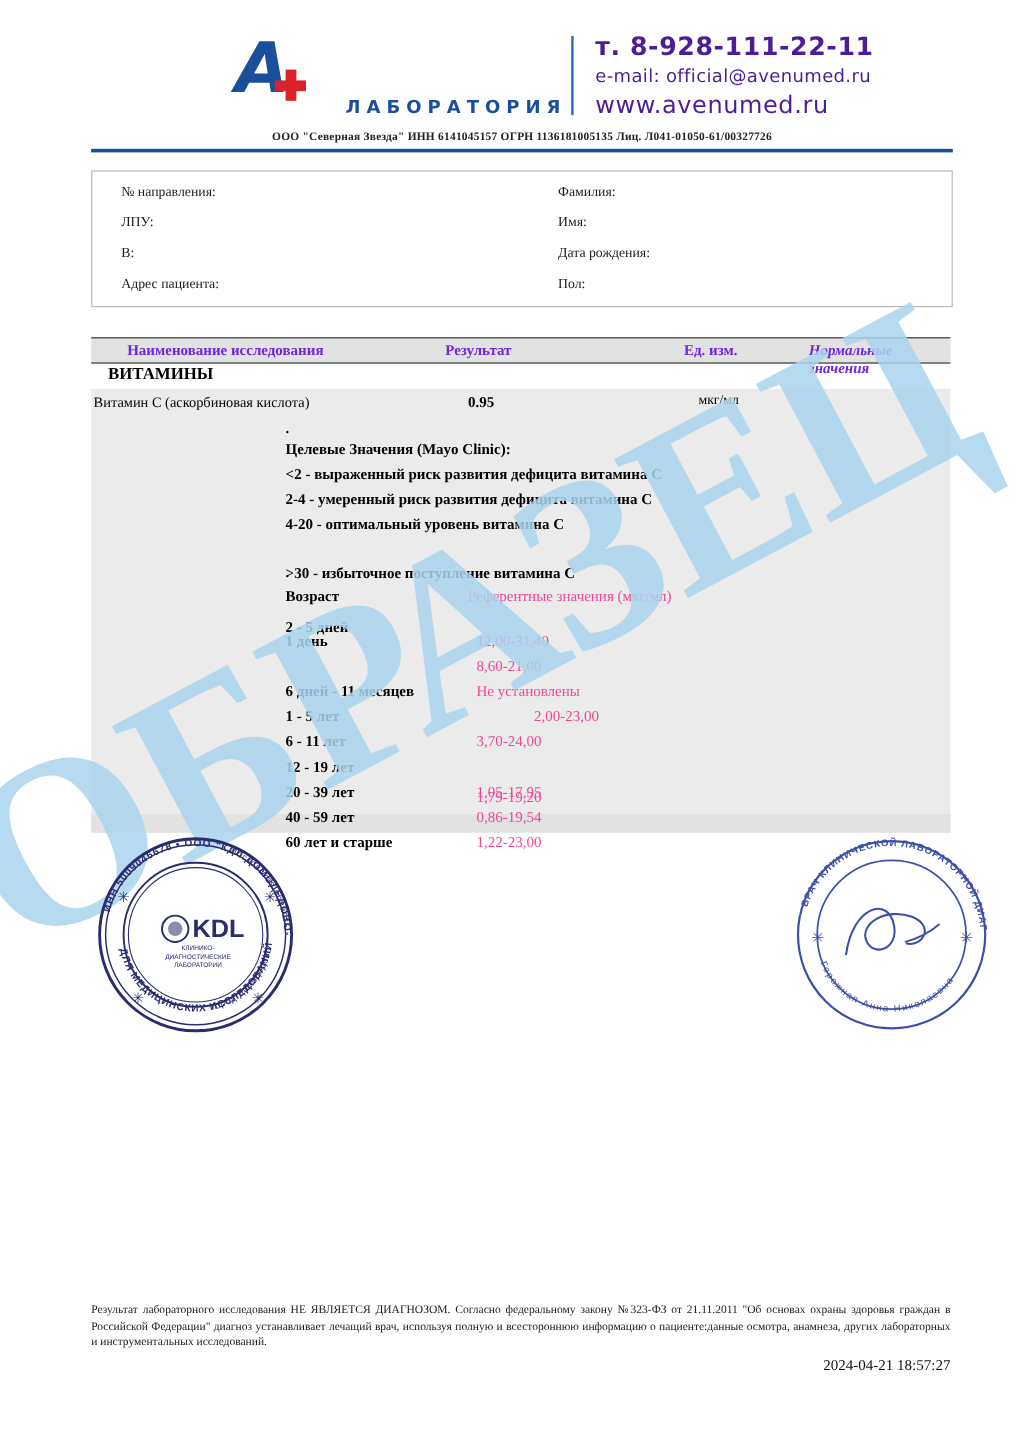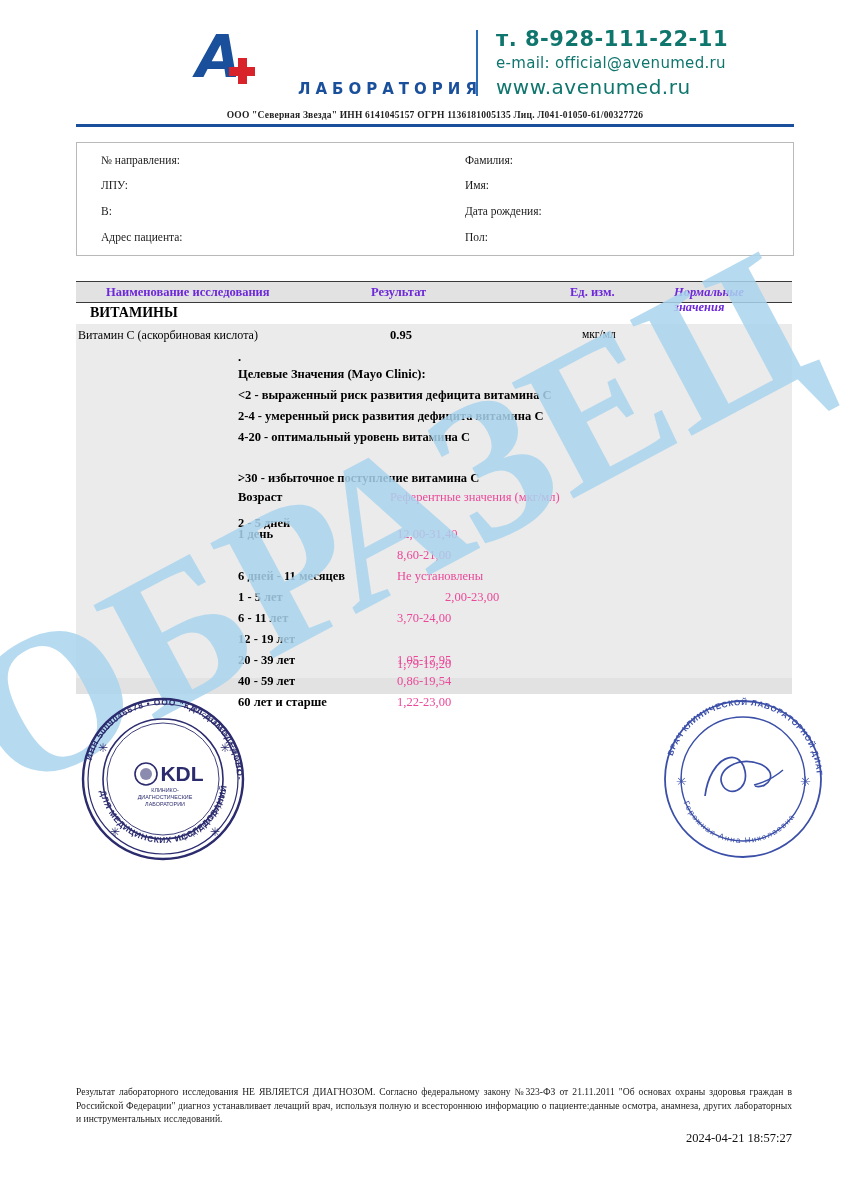--- a/index.html
+++ b/index.html
@@ -81,36 +81,35 @@
   }
   .logo-sub {
     position: absolute;
     left: 92px;
     top: 52px;
     font-family: "DejaVu Sans", sans-serif;
     font-size: 15px;
     font-weight: bold;
     color: #1a4f9c;
     letter-spacing: 5px;
-    margin-left: 10px;
   }
   .logo-divider {
     position: absolute;
     left: 400px;
     top: 4px;
     width: 2px;
     height: 66px;
     background: #2a6cb5;
   }
   .contact {
     position: absolute;
     left: 420px;
     top: 0px;
     font-family: "DejaVu Sans", sans-serif;
-    color: #0f766e;
+    color: #4c1d95;
   }
   .contact .phone {
     font-size: 21px;
     font-weight: bold;
     letter-spacing: 0.5px;
     line-height: 26px;
   }
   .contact .email {
     font-size: 15px;
     line-height: 22px;

